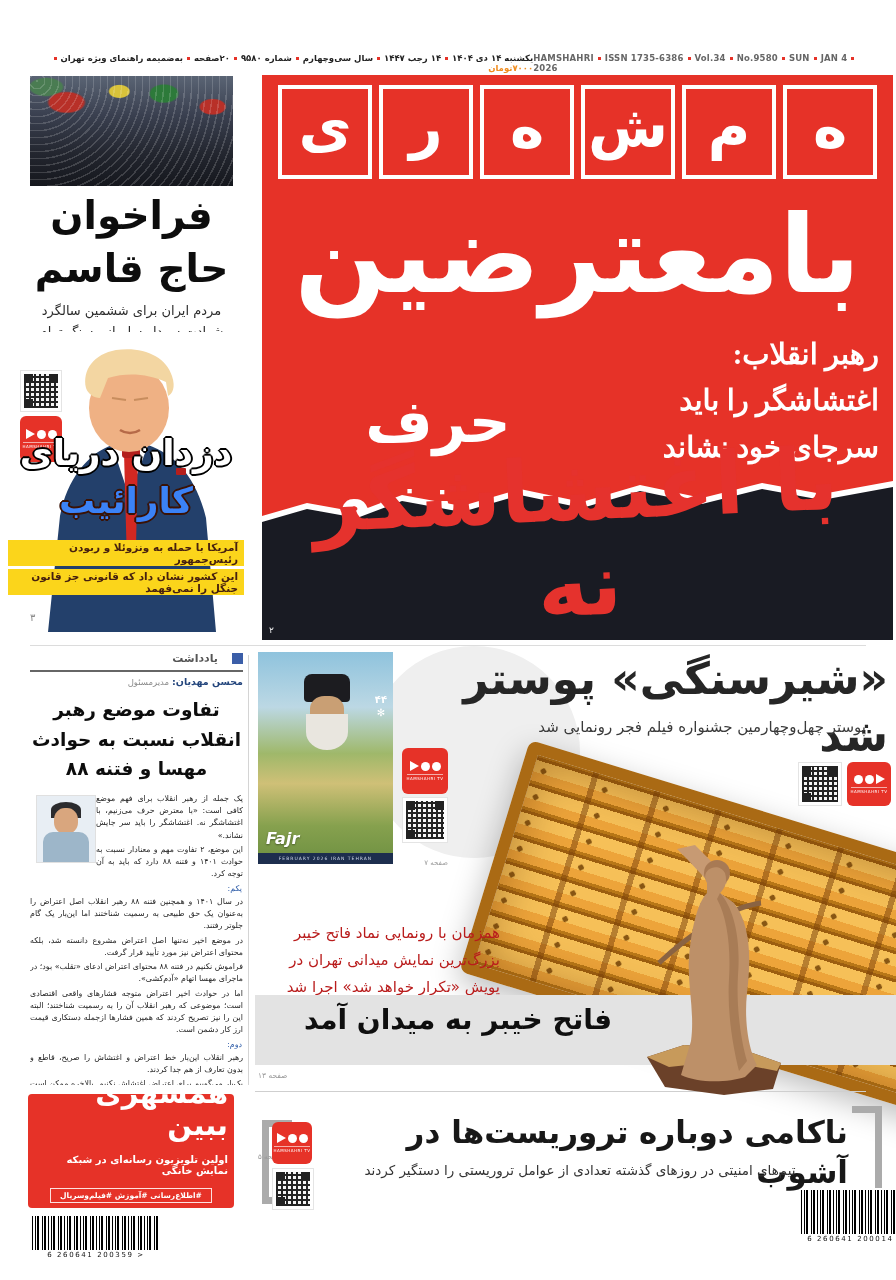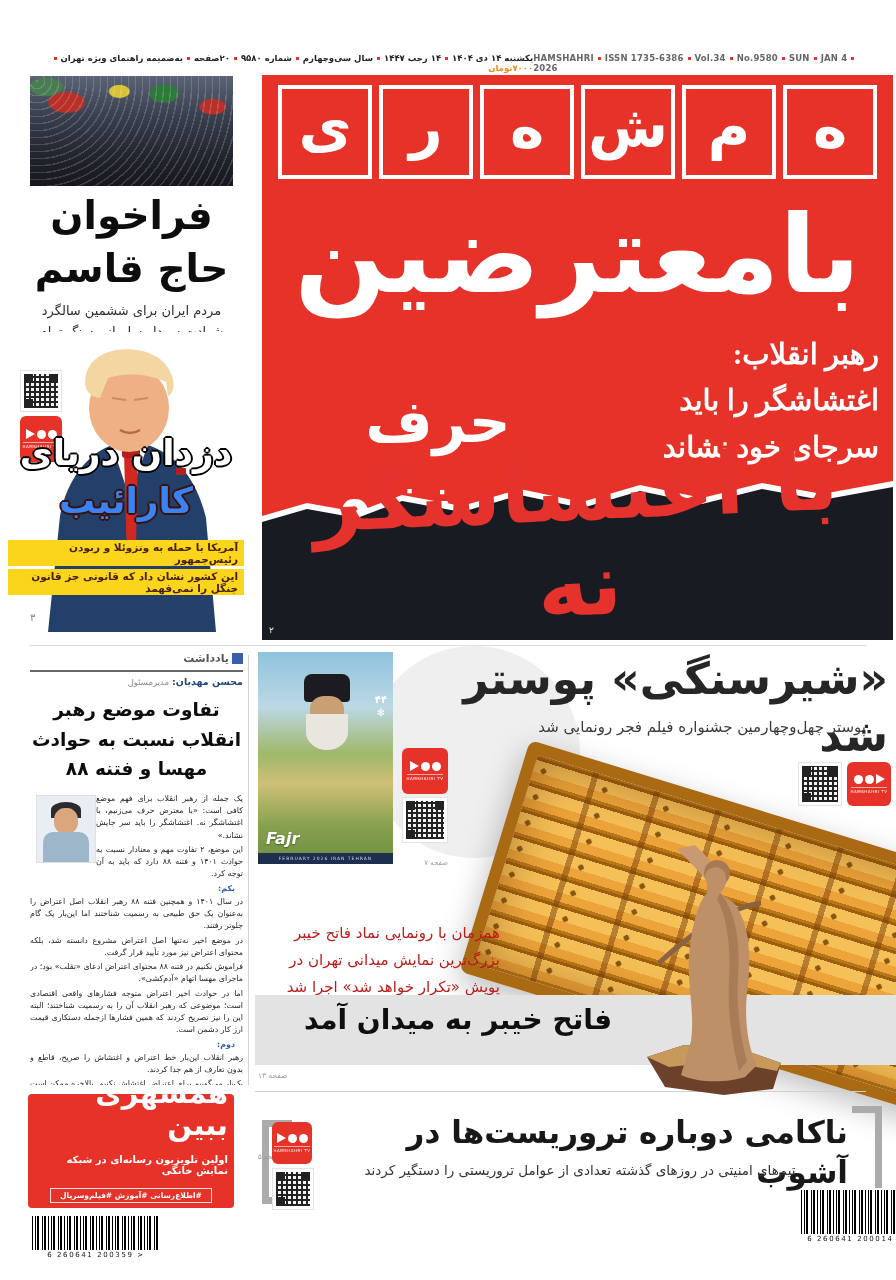--- a/index.html
+++ b/index.html
@@ -77,29 +77,29 @@
   .tv-word{font-size:4px;letter-spacing:.5px;margin-top:3px;border-top:1px solid rgba(255,255,255,.6);
       padding-top:1px;direction:ltr;}
 
   
   .hr1{position:absolute;left:30px;right:30px;top:645px;height:1px;background:#dcdcdc;}
   .vline{position:absolute;left:248px;top:655px;width:1px;height:430px;background:#d4d4d4;}
   .hr2{position:absolute;left:255px;right:30px;top:1091px;height:1px;background:#cfcfcf;z-index:1;}
 
   
   .note{position:absolute;left:30px;top:652px;width:213px;height:433px;overflow:hidden;}
-  .note-head{display:flex;align-items:center;gap:3px;font-size:11px;color:#555;font-weight:bold;}
+  .note-head{display:flex;align-items:center;gap:14px;font-size:11px;color:#555;font-weight:bold;}
   .bluesq{width:11px;height:11px;background:#3b5ea8;}
   .note-rule{height:2px;background:#666;margin:5px 0 4px;}
   .byline{font-size:9.5px;margin-bottom:2px;}
   .by-name{color:#23457c;font-weight:bold;}
   .by-role{color:#8a8a8a;font-size:8.5px;}
   .note-h{font-size:18.5px;font-weight:bold;color:#0d0d0d;line-height:1.6;text-align:center;margin:8px 0 9px;}
   .note-body{font-size:7.9px;line-height:1.55;color:#1e1e1e;text-align:justify;}
-  .note-body .h{color:#2e5ca8;font-weight:bold;margin:2px 8px 1px;}
+  .note-body .h{color:#2e5ca8;font-weight:normal;margin:2px 1px 1px;}
   .note-body .p{margin:0 0 2px;}
   .author{float:left;width:58px;height:66px;margin:2px 0 4px 6px;background:#e8eef4;overflow:hidden;position:relative;border:1px solid #e0e0e0;}
   .author .hair{position:absolute;left:14px;top:6px;width:30px;height:16px;background:#2b2b2e;border-radius:50% 50% 0 0;}
   .author .face{position:absolute;left:17px;top:12px;width:24px;height:26px;background:#d9a67e;border-radius:45%;}
   .author .shirt{position:absolute;left:6px;top:36px;width:46px;height:30px;background:#9db6c9;border-radius:10px 10px 0 0;}
 
   
   .gray-circle{position:absolute;left:368px;top:646px;width:212px;height:212px;border-radius:50%;background:#efefef;z-index:0;}
   .shir-h{position:absolute;left:420px;top:650px;width:468px;text-align:right;font-size:44px;font-weight:bold;
       color:#262626;z-index:2;line-height:1.3;}

